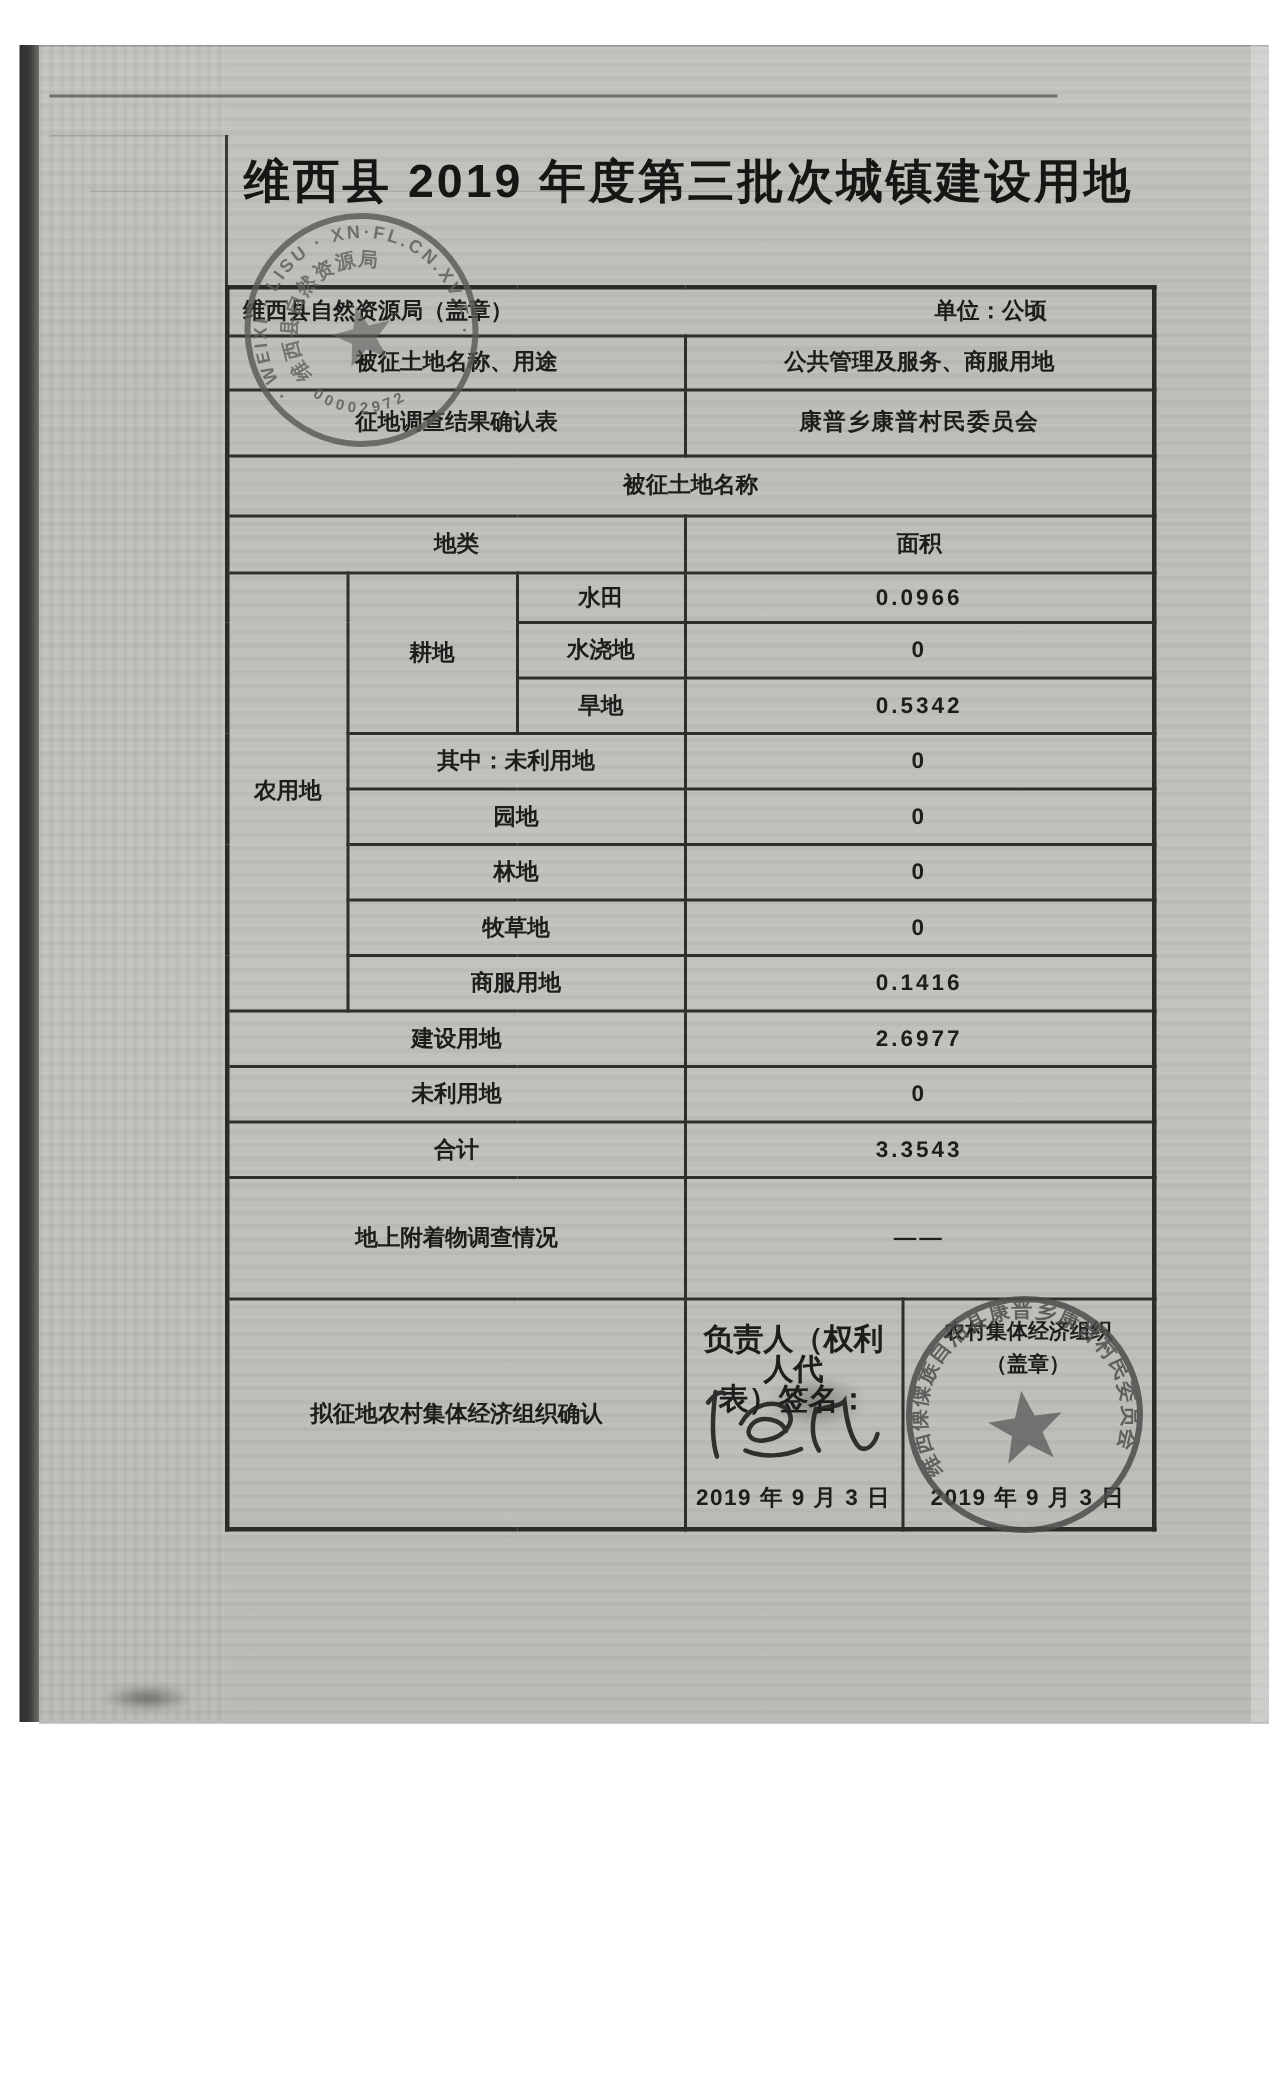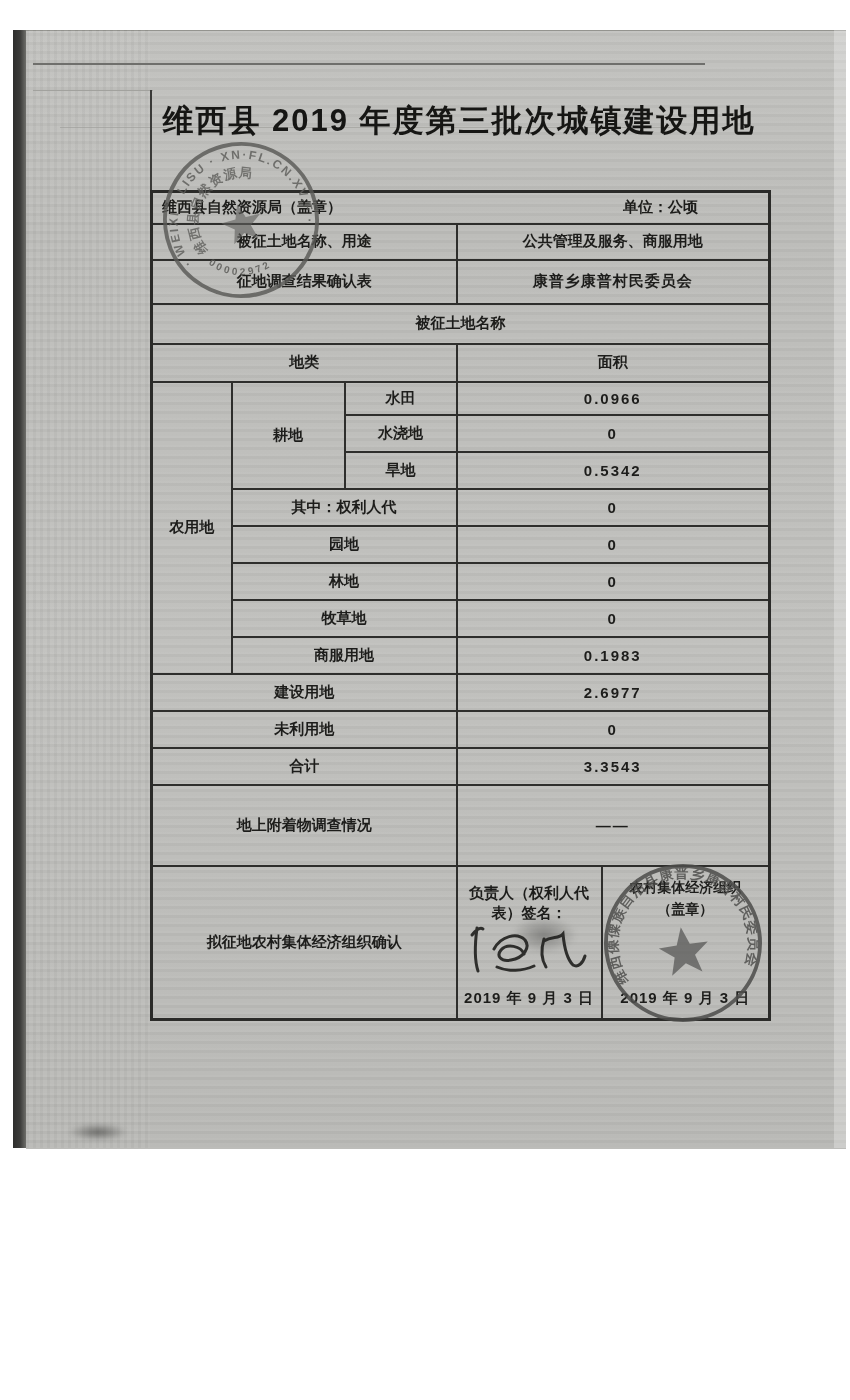--- a/index.html
+++ b/index.html
@@ -39,21 +39,21 @@
   tr.r32{height:32px}tr.r36{height:36px}tr.r44{height:44px}tr.r40{height:40px}tr.r38{height:38px}
   tr.r33{height:33px}tr.r37{height:37px}tr.r81{height:81px}tr.r154{height:154px}
   td.lbl-left{text-align:left;padding-left:9px;}
   td.sub-left{text-align:left;padding-left:5px;}
   .val{font-weight:400;letter-spacing:2px;}
   .big{font-size:17px;letter-spacing:1px;border-radius:16px;}
   .flexrow{display:flex;justify-content:space-between;align-items:center;padding:0 70px 0 9px;}
   td.dbl-bottom{border-bottom:5px double #2e2e2c;}
   td.rel{position:relative;}
   .cell-abs{position:absolute;left:0;right:0;text-align:center;}
-  .signer-title{top:16px;padding:0 6px;font-size:15px;line-height:20px;}
+  .signer-title{top:16px;padding:0 6px;font-size:20px;line-height:20px;}
   .org-title{top:9px;padding:0 10px;font-size:14px;line-height:22px;}
   .date-line{bottom:10px;font-size:15px;letter-spacing:1px;text-align:center;}
   .sig-smudge{position:absolute;left:40px;top:42px;width:92px;height:52px;border-radius:50%;
     background:radial-gradient(closest-side, rgba(75,75,73,.5), rgba(75,75,73,0) 72%);filter:blur(2px);}
   .sig-svg{position:absolute;left:4px;top:52px;}
 
   
   .seal{position:absolute;pointer-events:none;}
   .seal svg{display:block;}
 </style>
@@ -117,38 +117,38 @@
       </tr>
       <tr class="r37">
         <td class="sub-left">水浇地</td>
         <td colspan="2" class="val">0</td>
       </tr>
       <tr class="r37">
         <td class="sub-left">旱地</td>
         <td colspan="2" class="val">0.5342</td>
       </tr>
       <tr class="r37">
-        <td colspan="2">其中：权利人代</td>
+        <td colspan="2">其中：未利用地</td>
         <td colspan="2" class="val">0</td>
       </tr>
       <tr class="r37">
         <td colspan="2">园地</td>
         <td colspan="2" class="val">0</td>
       </tr>
       <tr class="r37">
         <td colspan="2">林地</td>
         <td colspan="2" class="val">0</td>
       </tr>
       <tr class="r37">
         <td colspan="2">牧草地</td>
         <td colspan="2" class="val">0</td>
       </tr>
       <tr class="r37">
         <td colspan="2">商服用地</td>
-        <td colspan="2" class="val">0.1983</td>
+        <td colspan="2" class="val">0.1416</td>
       </tr>
       <tr class="r37">
         <td colspan="3">建设用地</td>
         <td colspan="2" class="val">2.6977</td>
       </tr>
       <tr class="r37">
         <td colspan="3">未利用地</td>
         <td colspan="2" class="val">0</td>
       </tr>
       <tr class="r37">

